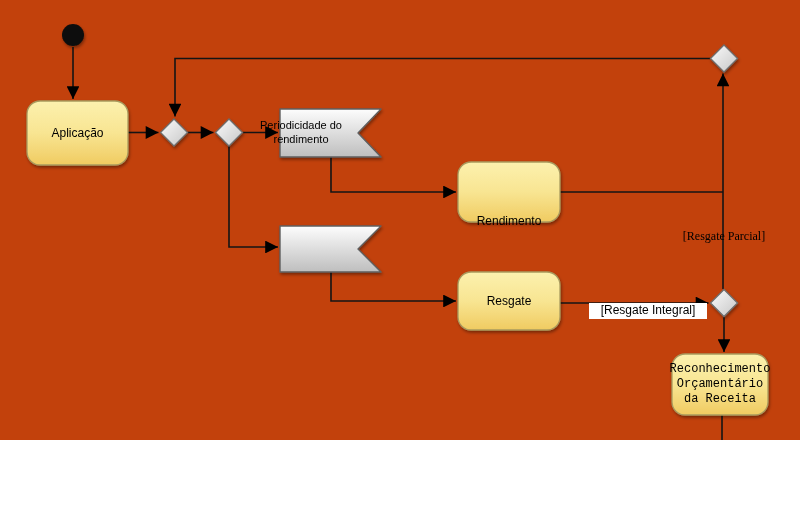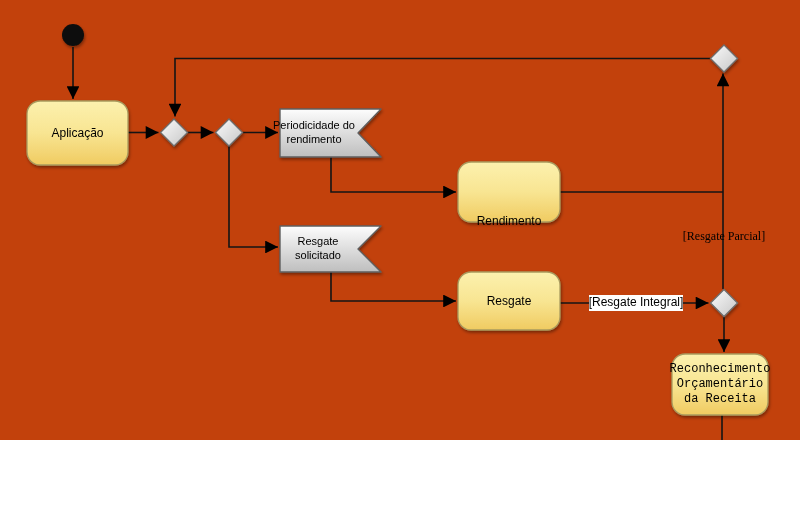--- a/index.html
+++ b/index.html
@@ -22,21 +22,21 @@
   .node-label.small{font-size:11px;}
   .edge-label{
     position:absolute;
     display:flex;align-items:center;justify-content:center;
     text-align:center;
     color:#000;
     font-size:12px;line-height:1.1;
     white-space:nowrap;
     pointer-events:none;
   }
-  .edge-label.masked{background:#ffffff;padding:0 1px;}
+  .edge-label.masked{background:#ffffff;padding:0 13px;margin-top:8px;}
 </style>
 </head>
 <body>
 
 <div class="canvas">
 
   <svg width="800" height="507" viewBox="0 0 800 507">
     <defs>
       <linearGradient id="gy" x1="0" y1="0" x2="0" y2="1">
         <stop offset="0" stop-color="#FCF1AE"></stop>
@@ -98,25 +98,24 @@
     <rect x="672" y="354" width="96" height="61" rx="13" fill="url(#gy)" stroke-width="1.3" filter="url(#ds)" stroke="#A89A5E"></rect>
 
     <g filter="url(#ds)">
       <circle cx="722.5" cy="468.5" r="13" fill="url(#gd)" stroke="#4A4A4A" stroke-width="2"></circle>
       <circle cx="722.5" cy="468.5" r="7.2" fill="#0B0B0B"></circle>
     </g>
   </svg>
 
   <div class="node-label" style="left:27px;top:101px;width:101px;height:64px;">Aplicação</div>
 
-  <div class="node-label small" style="left:272px;top:109px;width:84px;height:48px;">Periodicidade do rendimento</div>
+  <div class="node-label small" style="left:259px;top:109px;width:84px;height:48px;">Periodicidade do rendimento</div>
 
   <div class="node-label" style="left:458px;top:162px;width:102px;height:60px;margin-top:29px;">Rendimento</div>
 
-  <div class="node-label small" style="left:287px;top:226px;width:62px;height:46px;">Resgate solicitado</div>
 
   <div class="node-label" style="left:458px;top:272px;width:102px;height:58px;">Resgate</div>
 
   <div class="node-label" style="left:672px;top:354px;width:96px;height:61px;font-family:Liberation Mono, monospace;">Reconhecimento Orçamentário da Receita</div>
 
   <div class="edge-label masked" style="left:589px;top:295px;width:92px;height:16px;">[Resgate Integral]</div>
 
   <div class="edge-label" style="left:678px;top:229px;width:92px;height:16px;font-family:Liberation Serif, serif;">[Resgate Parcial]</div>
 
 </div>

